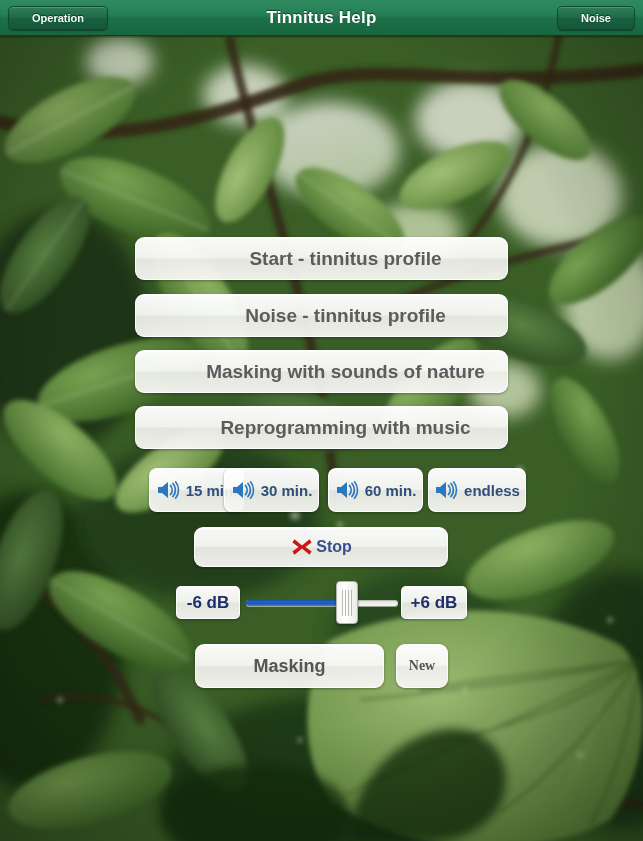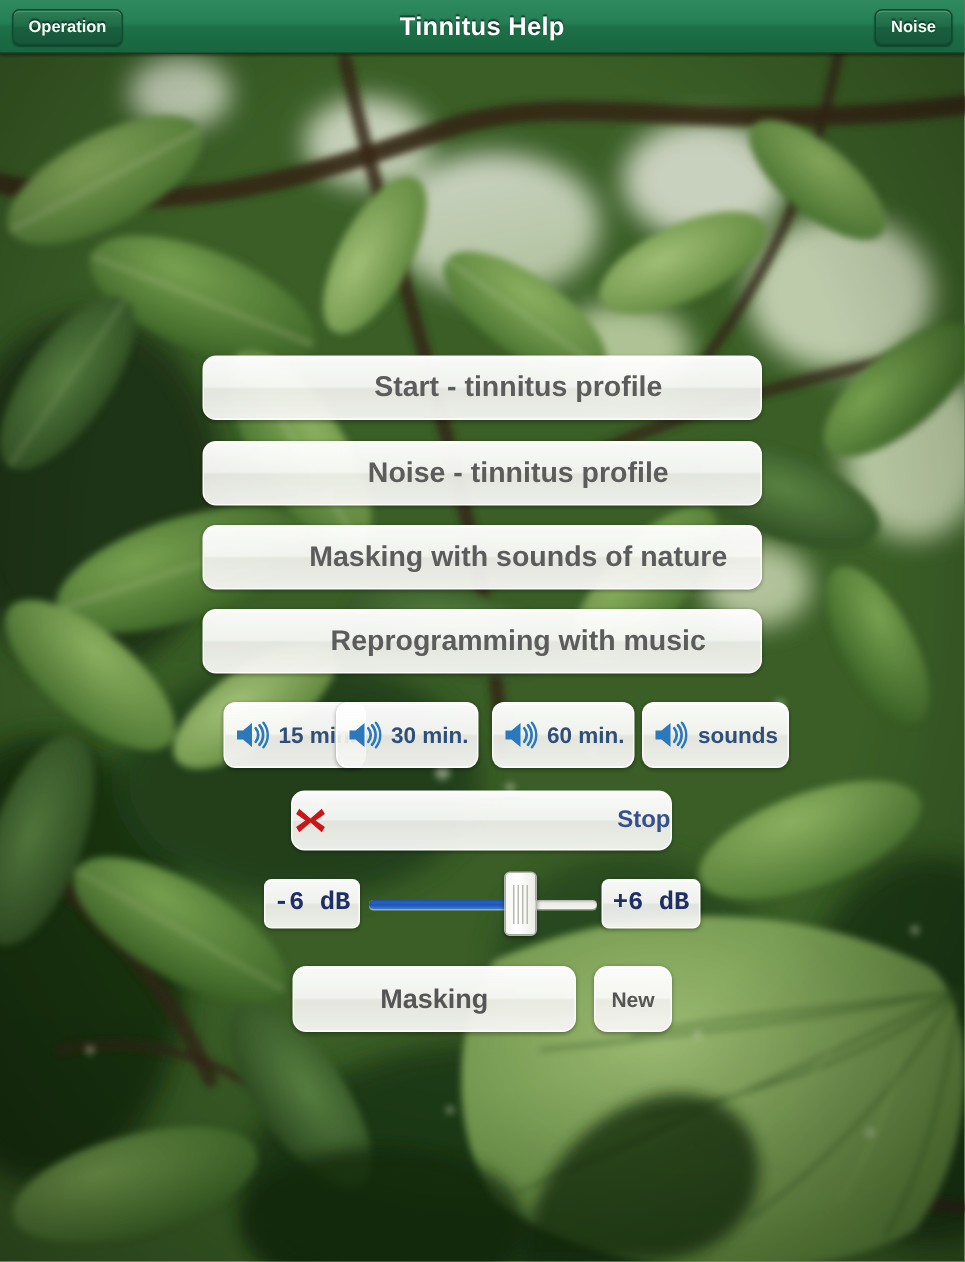--- a/index.html
+++ b/index.html
@@ -48,21 +48,21 @@
     color: #ffffff;
     font-size: 17px;
     font-weight: bold;
     text-shadow: 0 -1px 1px rgba(0,0,0,.55);
     letter-spacing: .2px;
   }
   .navbtn {
     position: absolute;
     top: 6px;
     height: 24px;
-    padding: 0 10px;
+    padding: 0 23px;
     line-height: 23px;
     border-radius: 5px;
     border: 1px solid #0e4b30;
     background: linear-gradient(to bottom, #2d7f58 0%, #206a46 48%, #18603e 52%, #17573a 100%);
     color: #f2fff8;
     font-size: 11px;
     font-weight: bold;
     text-shadow: 0 -1px 1px rgba(0,0,0,.6);
     box-shadow: inset 0 1px 0 rgba(255,255,255,.18), 0 1px 1px rgba(0,0,0,.35);
     white-space: nowrap;
@@ -123,33 +123,31 @@
   
   .spk { width: 24px; height: 22px; flex: 0 0 auto; display:block; }
 
   
   .stopbtn {
     left: 194px; top: 527px;
     width: 254px; height: 40px;
     font-size: 16px;
     color: #35508c;
     gap: 2px;
-    justify-content: space-between;
   }
   .xicon { width: 24px; height: 22px; flex: 0 0 auto; display: block; }
 
   
   .dbchip {
     top: 586px;
     height: 33px;
     border-radius: 5px;
     font-size: 17px;
     color: #1d2f66;
     padding: 0 7px;
-    font-family: Liberation Mono, monospace;
   }
   .dbchip.minus { left: 176px; width: 64px; }
   .dbchip.plus  { left: 401px; width: 66px; }
 
   .sliderwrap {
     position: absolute;
     left: 246px; top: 594px;
     width: 152px; height: 18px;
   }
   .track {
@@ -192,20 +190,21 @@
     left: 195px; top: 644px;
     width: 189px; height: 44px;
     font-size: 18px;
     color: #555555;
   }
   .newbtn {
     left: 396px; top: 644px;
     width: 52px; height: 44px;
     font-size: 14px;
     color: #555555;
+    font-family: Liberation Serif, serif;
   }
 
   
   .dimmerbtn {
     left: 14px; top: 751px;
     width: 81px; height: 43px;
     font-size: 14px;
     color: #2b3f73;
   }
 </style>
@@ -442,21 +441,21 @@
     <span class="tlabel">60  min.</span>
   </button>
 
   <button class="wbtn timerbtn t4">
     <svg class="spk" viewBox="0 0 24 22">
       <path d="M2 8 H6 L12 3 V19 L6 14 H2 Z" fill="#2b78bd"></path>
       <path d="M14.5 6.5 A7 7 0 0 1 14.5 15.5" stroke="#2b78bd" stroke-width="1.8" fill="none" stroke-linecap="round"></path>
       <path d="M17 4.5 A10 10 0 0 1 17 17.5" stroke="#2b78bd" stroke-width="1.8" fill="none" stroke-linecap="round"></path>
       <path d="M19.6 2.8 A13 13 0 0 1 19.6 19.2" stroke="#2b78bd" stroke-width="1.6" fill="none" stroke-linecap="round"></path>
     </svg>
-    <span class="tlabel">sounds</span>
+    <span class="tlabel">endless</span>
   </button>
 
   <button class="wbtn stopbtn">
     <svg class="xicon" viewBox="0 0 24 22">
       <path d="M4.5 3.2 L12 9.6 L19.5 3.2 L21.6 6.6 L15.4 11 L21.6 15.4 L19.5 18.8 L12 12.4 L4.5 18.8 L2.4 15.4 L8.6 11 L2.4 6.6 Z" fill="#cc1515"></path>
     </svg>
     <span>Stop</span>
   </button>
 
   <div class="wbtn dbchip minus">-6 dB</div>

